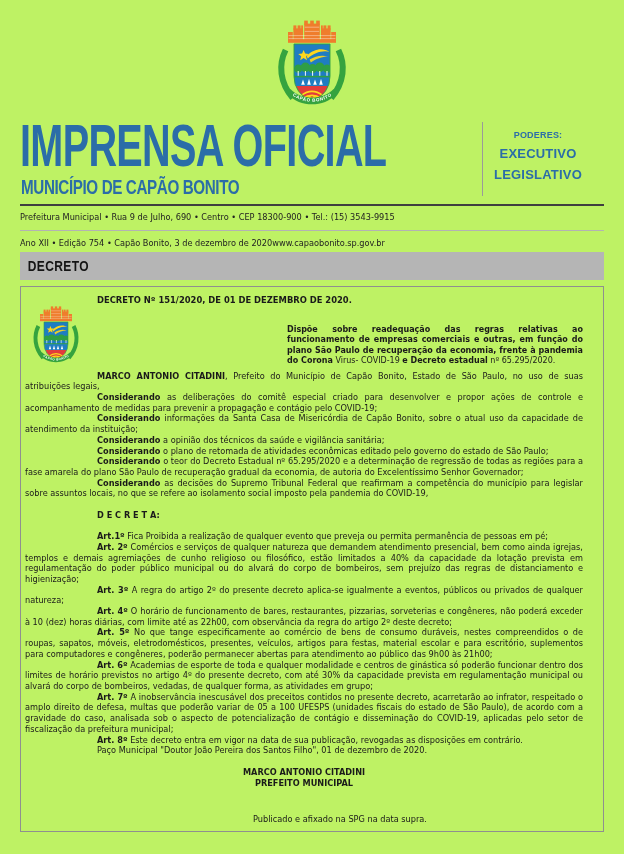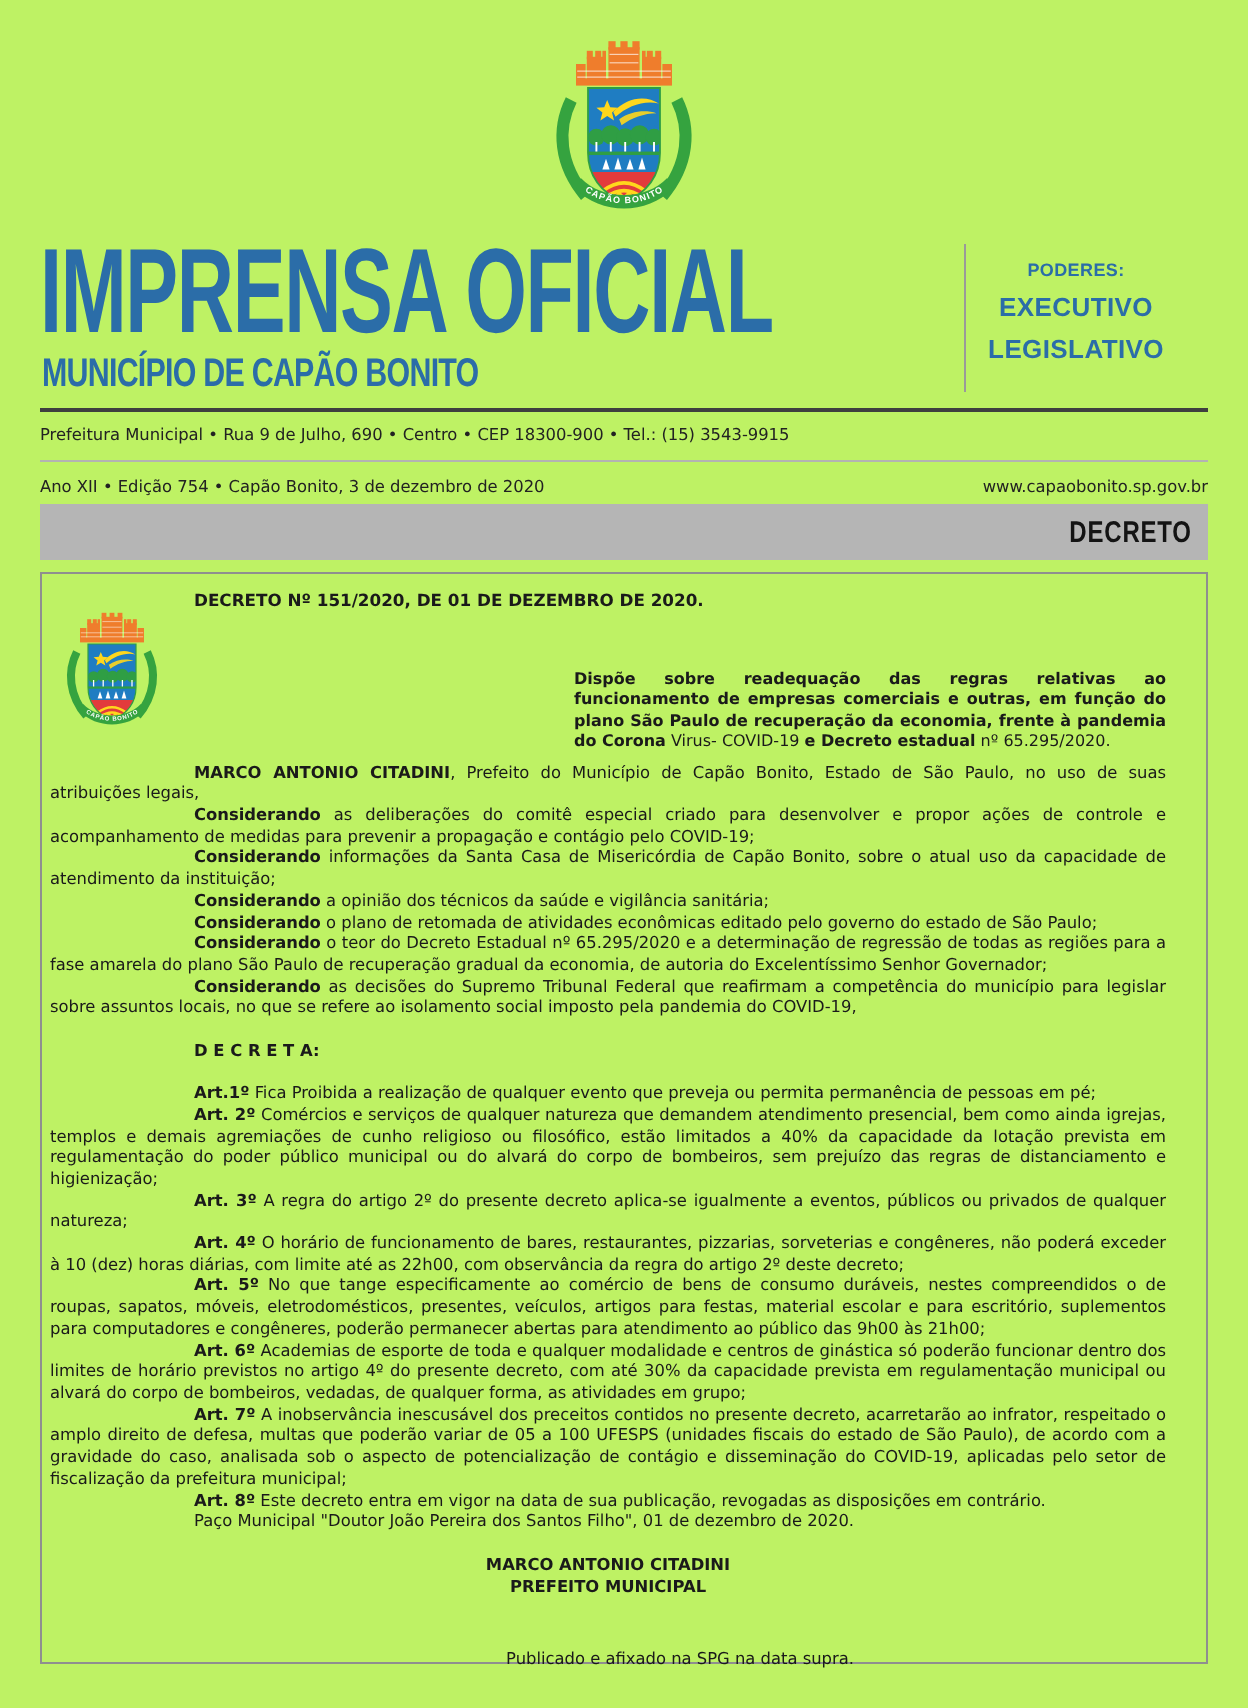--- a/index.html
+++ b/index.html
@@ -33,45 +33,45 @@
     color:var(--brand_blue,#2b6da8); font-family:"Liberation Sans", sans-serif;
   }
   .powers-label { font-size:9px; font-weight:bold; letter-spacing:0.2px;text-align:center; }
   .power { font-size:13px; font-weight:bold; margin-top:6px; letter-spacing:0.2px; }
 
   .rule-thick { position:absolute; left:20px; width:584px; top:204px; height:2px; background:var(--rule_dark,#3f3f3f); }
   .address-line { position:absolute; left:20px; top:212px; font-size:8.2px; color:#222; }
   .rule-thin { position:absolute; left:20px; width:584px; top:230px; height:1px; background:var(--rule_light,#b3b3b3); }
   .edition-row {
     position:absolute; left:20px; top:238px; width:584px;
-    display:flex; justify-content:space-between; font-size:8.2px; color:#222;
+    display:flex; font-size:8.2px; color:#222;
   }
 
   
   .banner {
     position:absolute; left:20px; top:252px; width:584px; height:28px;
-    background:var(--banner_gray,#b5b5b5); text-align:right; line-height:28px;
+    background:var(--banner_gray,#b5b5b5); text-align:left; line-height:28px;
   }
   .banner-text {
     display:inline-block; font-family:"Liberation Sans", sans-serif;
     font-weight:bold; font-size:15px; color:var(--banner_text,#141414);
     transform:scaleX(0.8); letter-spacing:0.5px;
   }
 
   
   .doc-box {
     position:absolute; left:20px; top:286px; width:584px; height:546px;
     border:1px solid var(--box_border,#8f8f8f); box-sizing:border-box;
     padding:8px 20px 0 4px;
   }
   .doc-title { margin-left:72px; font-size:8.4px; font-weight:bold; line-height:11px; }
   .para { margin:0; font-size:8.2px; line-height:10.7px; text-align:justify; color:var(--text,#1a1a1a); }
   .para.body { text-indent:72px; }
   .para.ementa {
-    margin-left:262px; margin-top:29px; margin-bottom:4px;
+    margin-left:262px; margin-top:19px; margin-bottom:4px;
     font-size:8px; line-height:10.4px; text-indent:0;
   }
   .para.spacer { height:10.7px; }
   .signature { margin-top:11px; text-align:center; }
   .sig-line { font-size:8.2px; font-weight:bold; line-height:10.7px; }
   .footnote { margin-top:26px; text-indent:72px; text-align:center; }
   .defs-svg { position:absolute; width:0; height:0; }
 </style>
 </head>
 <body>

